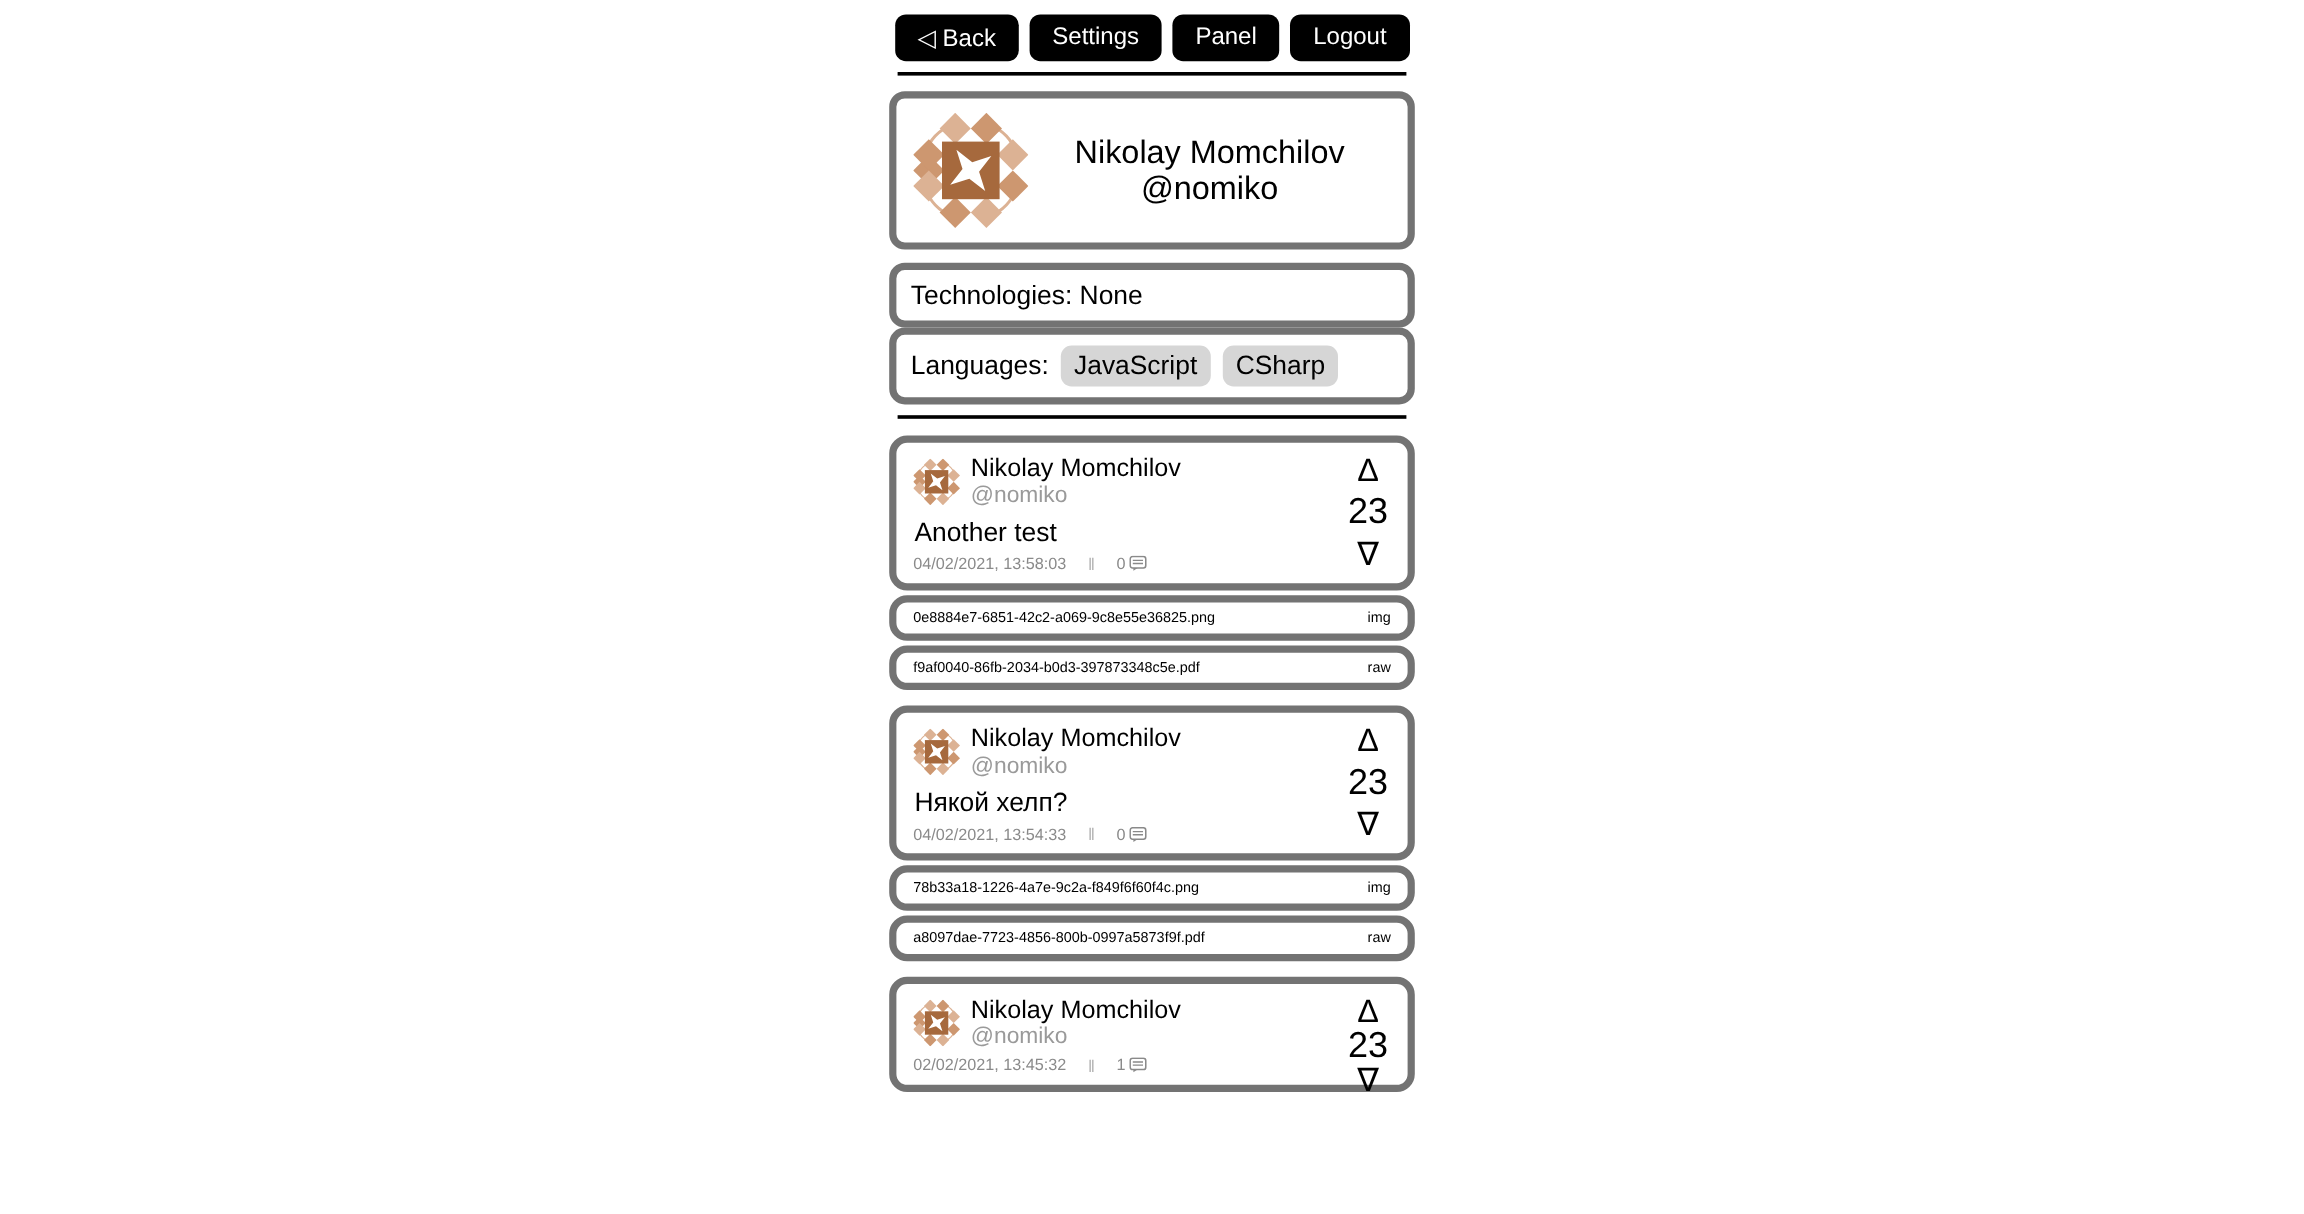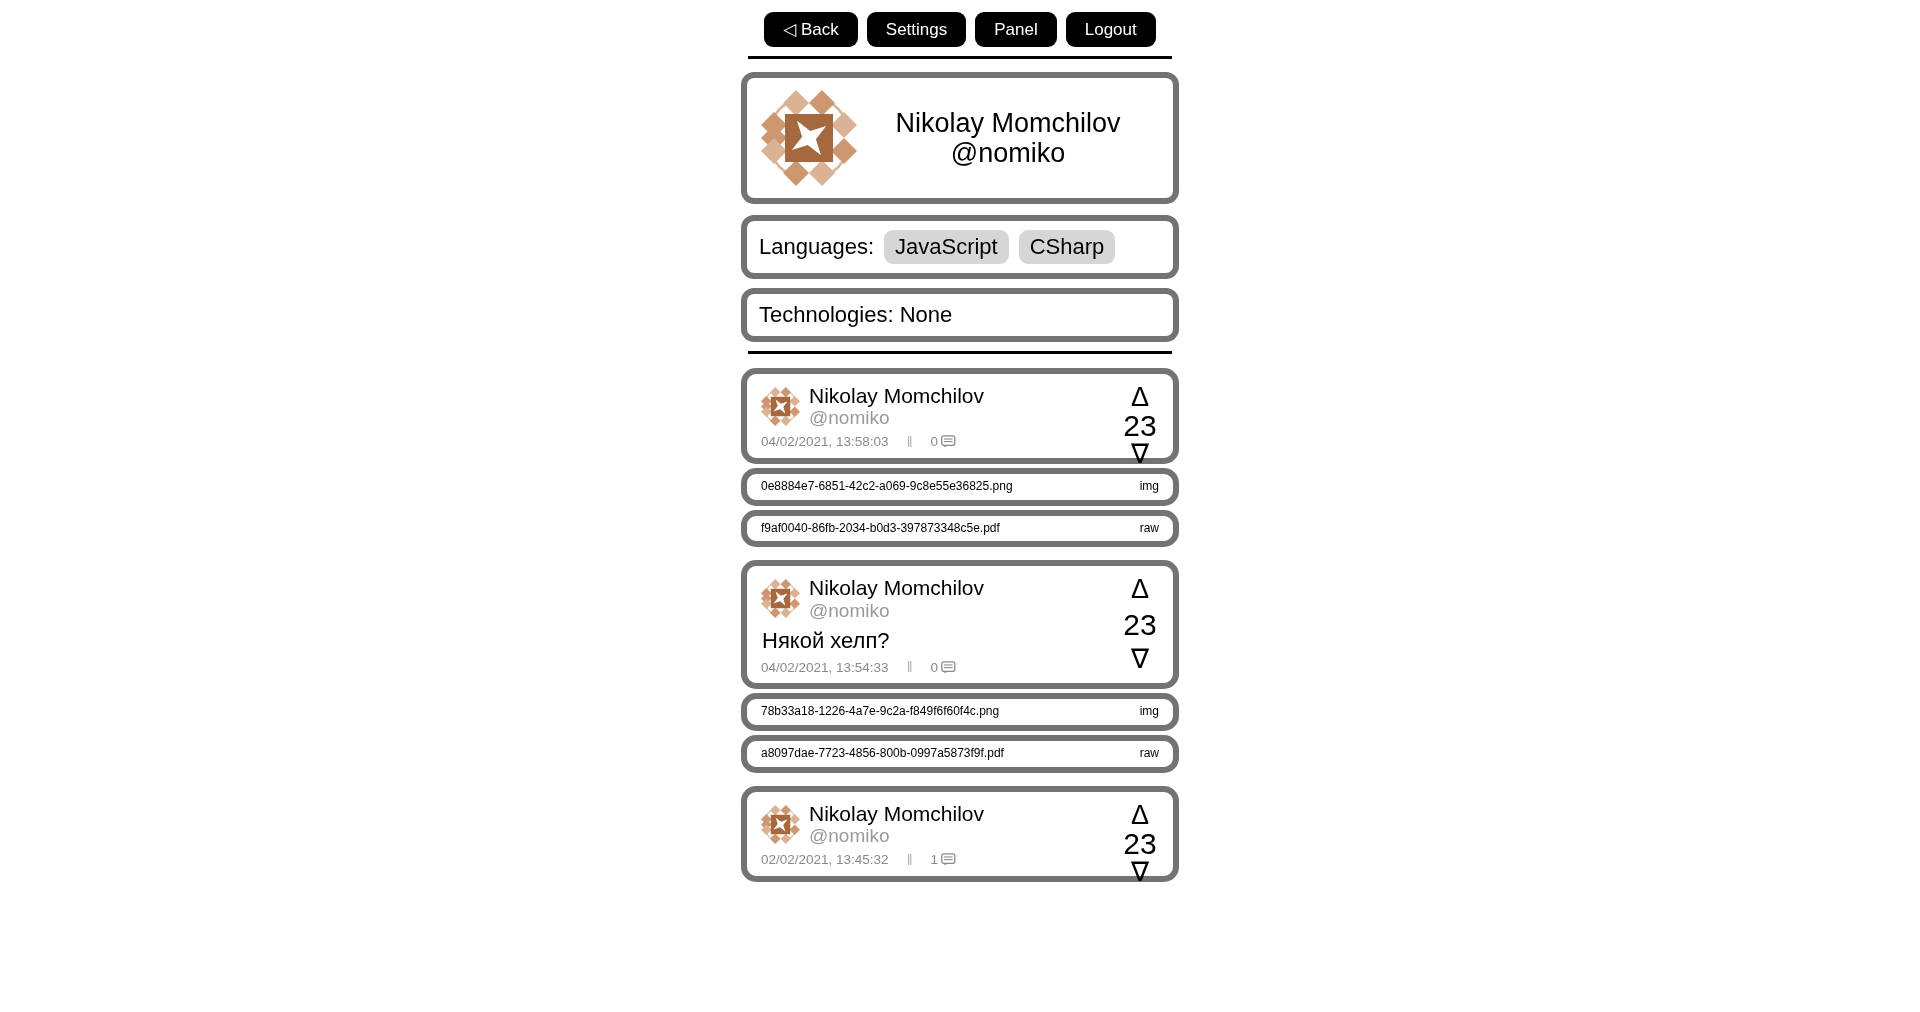--- a/index.html
+++ b/index.html
@@ -21,21 +21,21 @@
     display: flex;
     justify-content: center;
     gap: 9px;
   }
   .nav-btn {
     background: #000;
     color: #fff;
     border: none;
     border-radius: 9px;
     font-family: "Liberation Sans", sans-serif;
-    font-size: 17px;
+    font-size: 20px;
     padding: 7px 19px;
     cursor: pointer;
     white-space: nowrap;
   }
 
   .rule {
     border: none;
     border-top: 3px solid #000;
     margin: 9px 14px 13px 14px;
   }
@@ -188,43 +188,44 @@
   <div class="card profile-card">
     <svg class="profile-avatar">
         <use href="#identicon"></use>
       </svg>
     <div class="profile-names">
       <div>Nikolay Momchilov</div>
       <div class="handle-line">@nomiko</div>
     </div>
   </div>
 
+  <div class="card tech-card">
+    <span>Technologies: None</span>
+  </div>
+
   <div class="card langs-card">
     <span>Languages:</span>
     <span class="badge">JavaScript</span>
     <span class="badge">CSharp</span>
-  </div>
-
-  <div class="card tech-card">
-    <span>Technologies: None</span>
   </div>
 
   <hr class="rule rule2">
 
   <div class="post-group">
     <div class="card post-card">
       <div class="post-header">
         <svg class="post-avatar">
             <use href="#identicon"></use>
           </svg>
         <div>
           <div class="post-author-name">Nikolay Momchilov</div>
           <div class="post-author-handle">@nomiko</div>
         </div>
       </div>
+      <div class="post-title">Another test</div>
       <div class="post-meta">
         <span>04/02/2021, 13:58:03</span>
         <span class="meta-sep">‖</span>
         <span class="comment-count">
           <span>0</span>
           <svg class="comment-icon-svg">
               <use href="#comment-bubble"></use>
             </svg>
         </span>
       </div>

